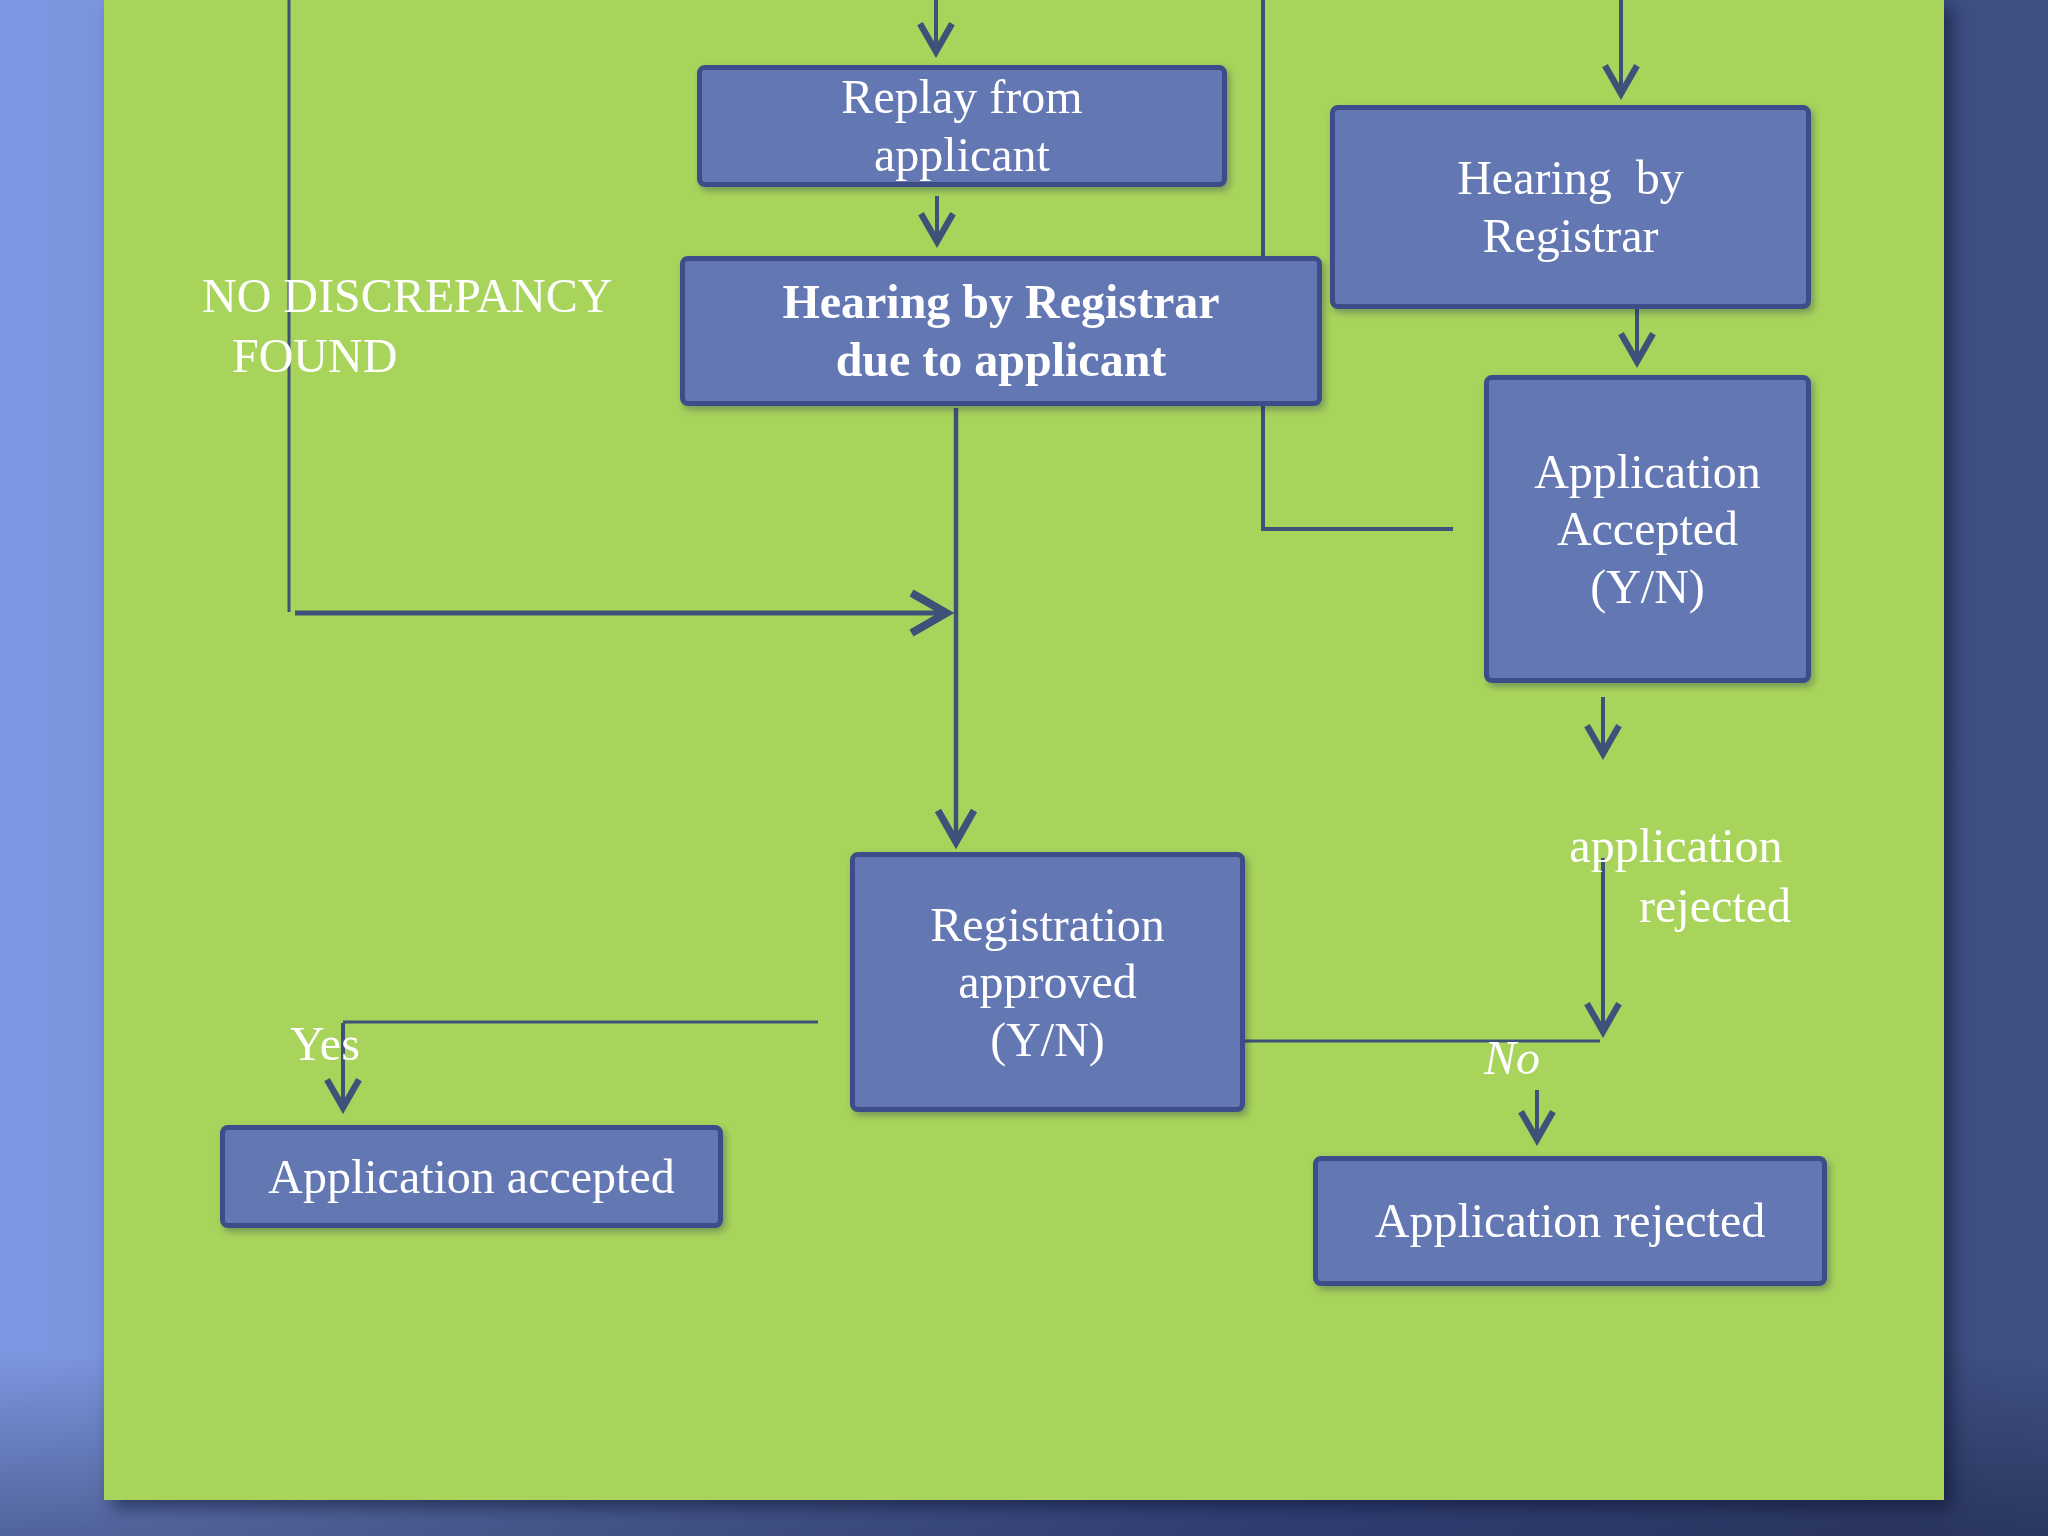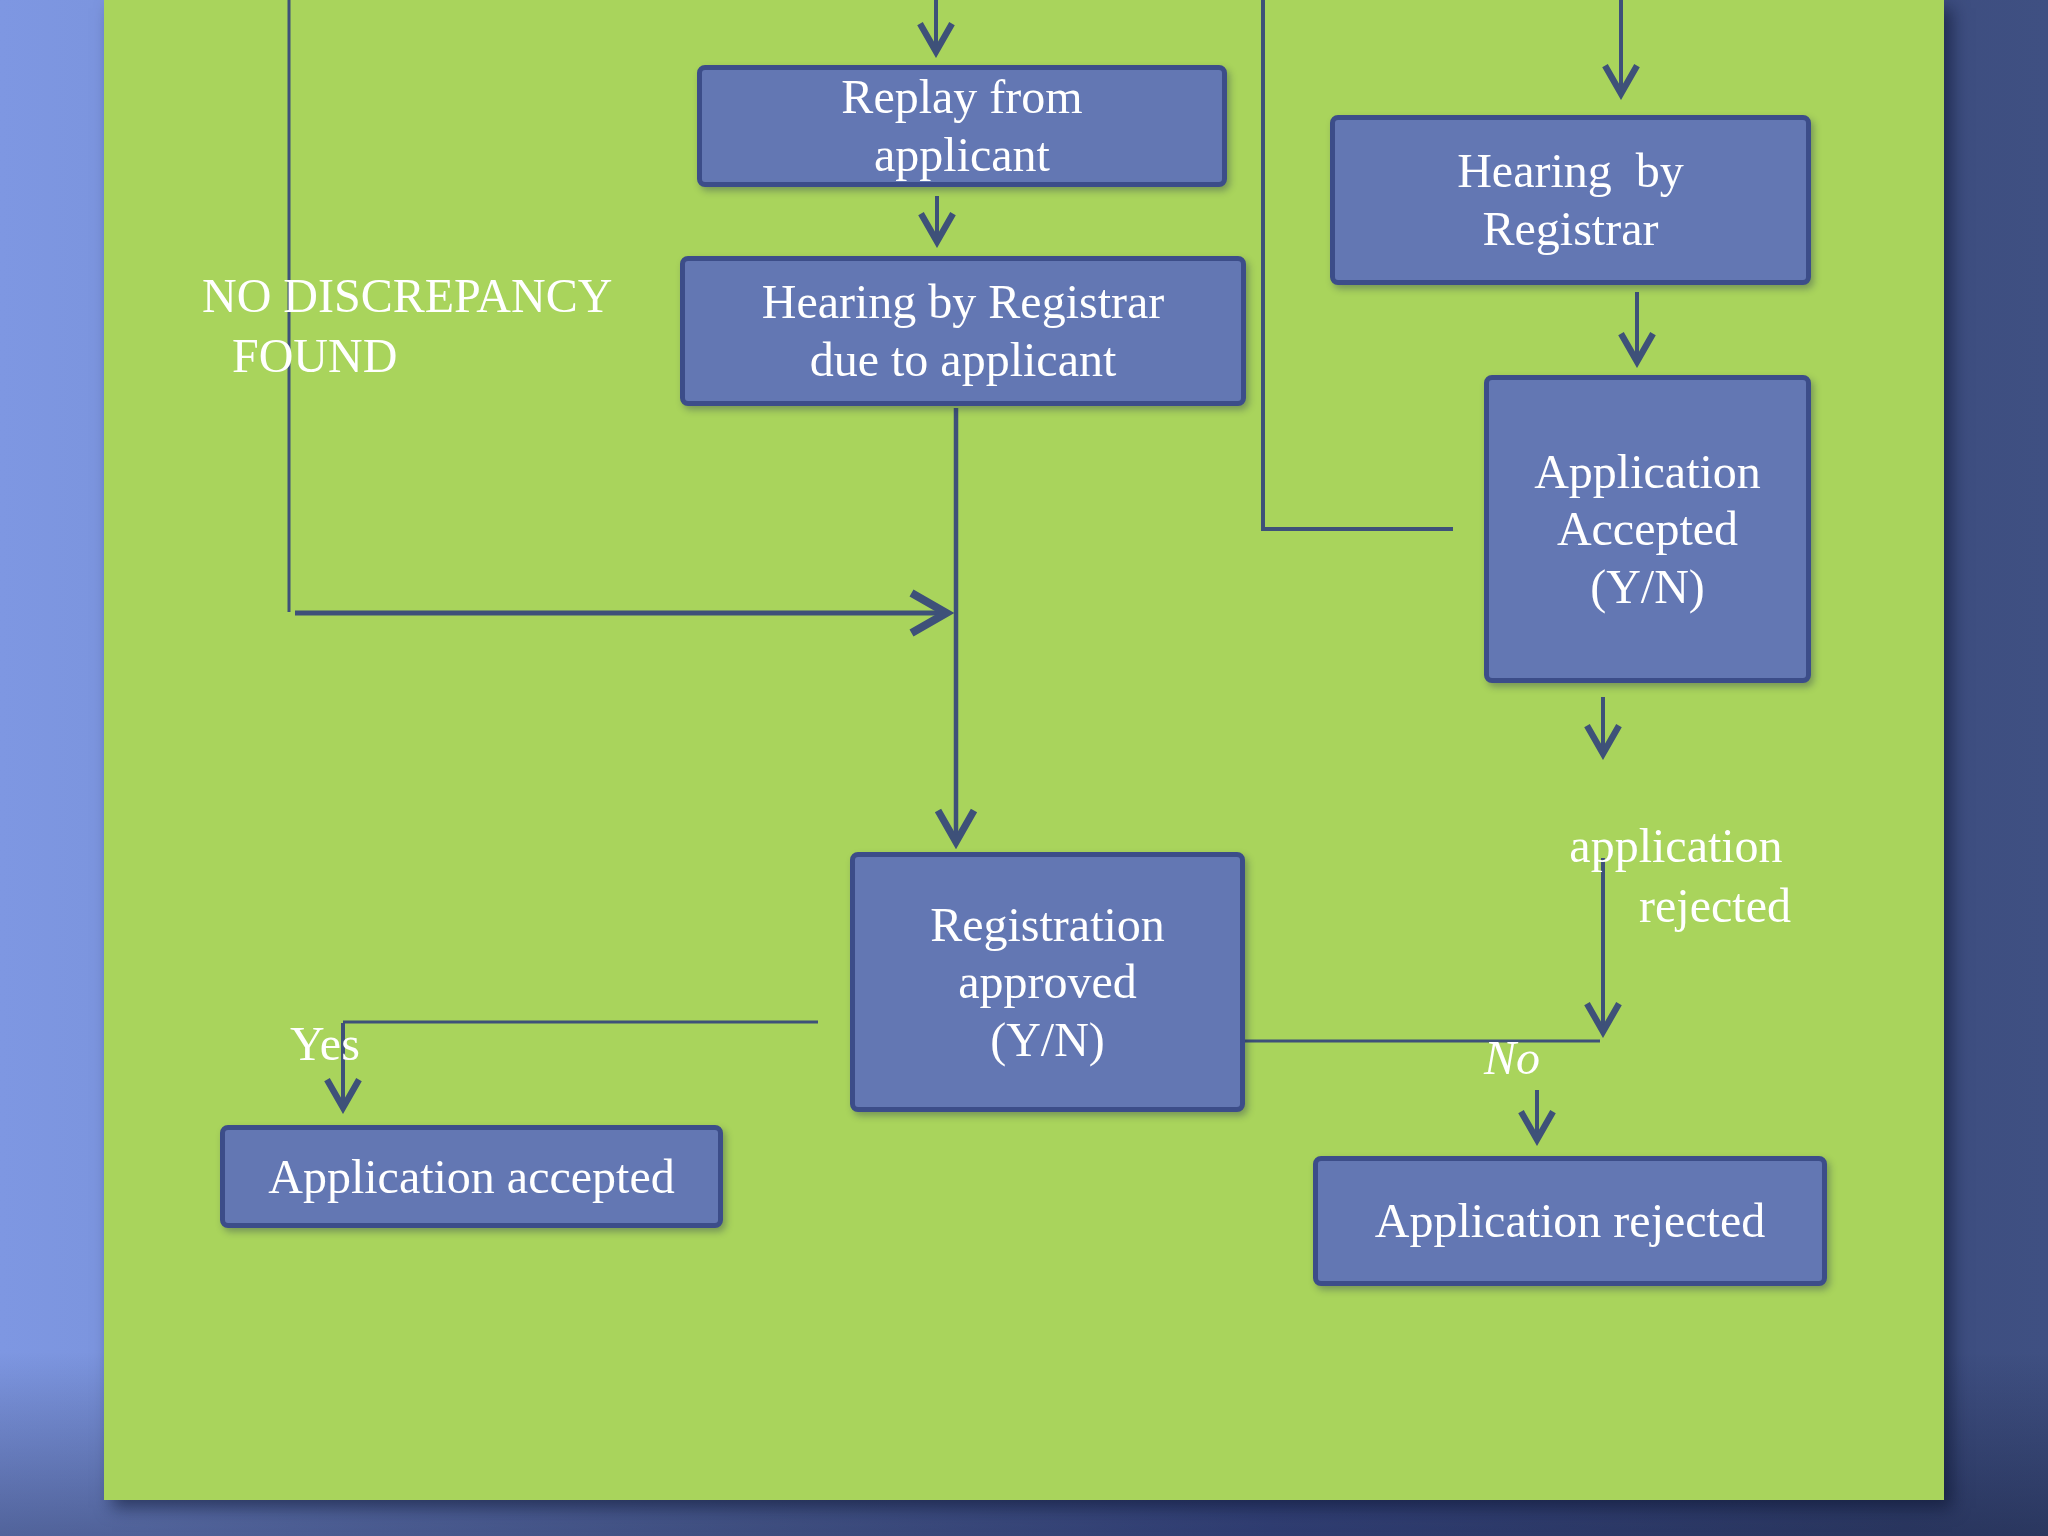--- a/index.html
+++ b/index.html
@@ -20,22 +20,22 @@
     position:absolute;box-sizing:border-box;
     background:#6377b3;border:5px solid #3c4d89;border-radius:8px;
     color:#fff;display:flex;flex-direction:column;align-items:center;justify-content:center;
     text-align:center;font-size:48px;line-height:1.2;
     box-shadow:3px 4px 7px rgba(30,40,80,0.35);
   }
   .node .ln{display:block;white-space:pre;}
   .label{position:absolute;color:#fff;font-size:48px;line-height:1.25;white-space:pre;}
   
   #n-replay      {left:593px; top:65px;   width:530px; height:122px;}
-  #n-hearing1    {left:1226px;top:105px;  width:481px; height:170px;margin-top:10px;}
-  #n-hearing2    {left:576px; top:256px;  width:566px; height:150px;}
+  #n-hearing1    {left:1226px;top:105px;  width:481px; height:204px;}
+  #n-hearing2    {left:576px; top:256px;  width:642px; height:150px;font-weight:bold;}
   #n-appacc-yn   {left:1380px;top:375px;  width:327px; height:308px;}
   #n-regappr     {left:746px; top:852px;  width:395px; height:260px;}
   #n-accepted    {left:116px; top:1125px; width:503px; height:103px;justify-content:center;}
   #n-rejected    {left:1209px;top:1156px; width:514px; height:130px;}
   
   #l-nodisc {left:50px;  top:206px;}
   #l-nodisc .ln2{margin-left:30px;}
   #l-yes    {left:186px; top:1014px;}
   #l-no     {left:1380px;top:1028px;font-style:italic;}
   #l-apprej {left:1388px;top:756px; width:320px; text-align:center;}

